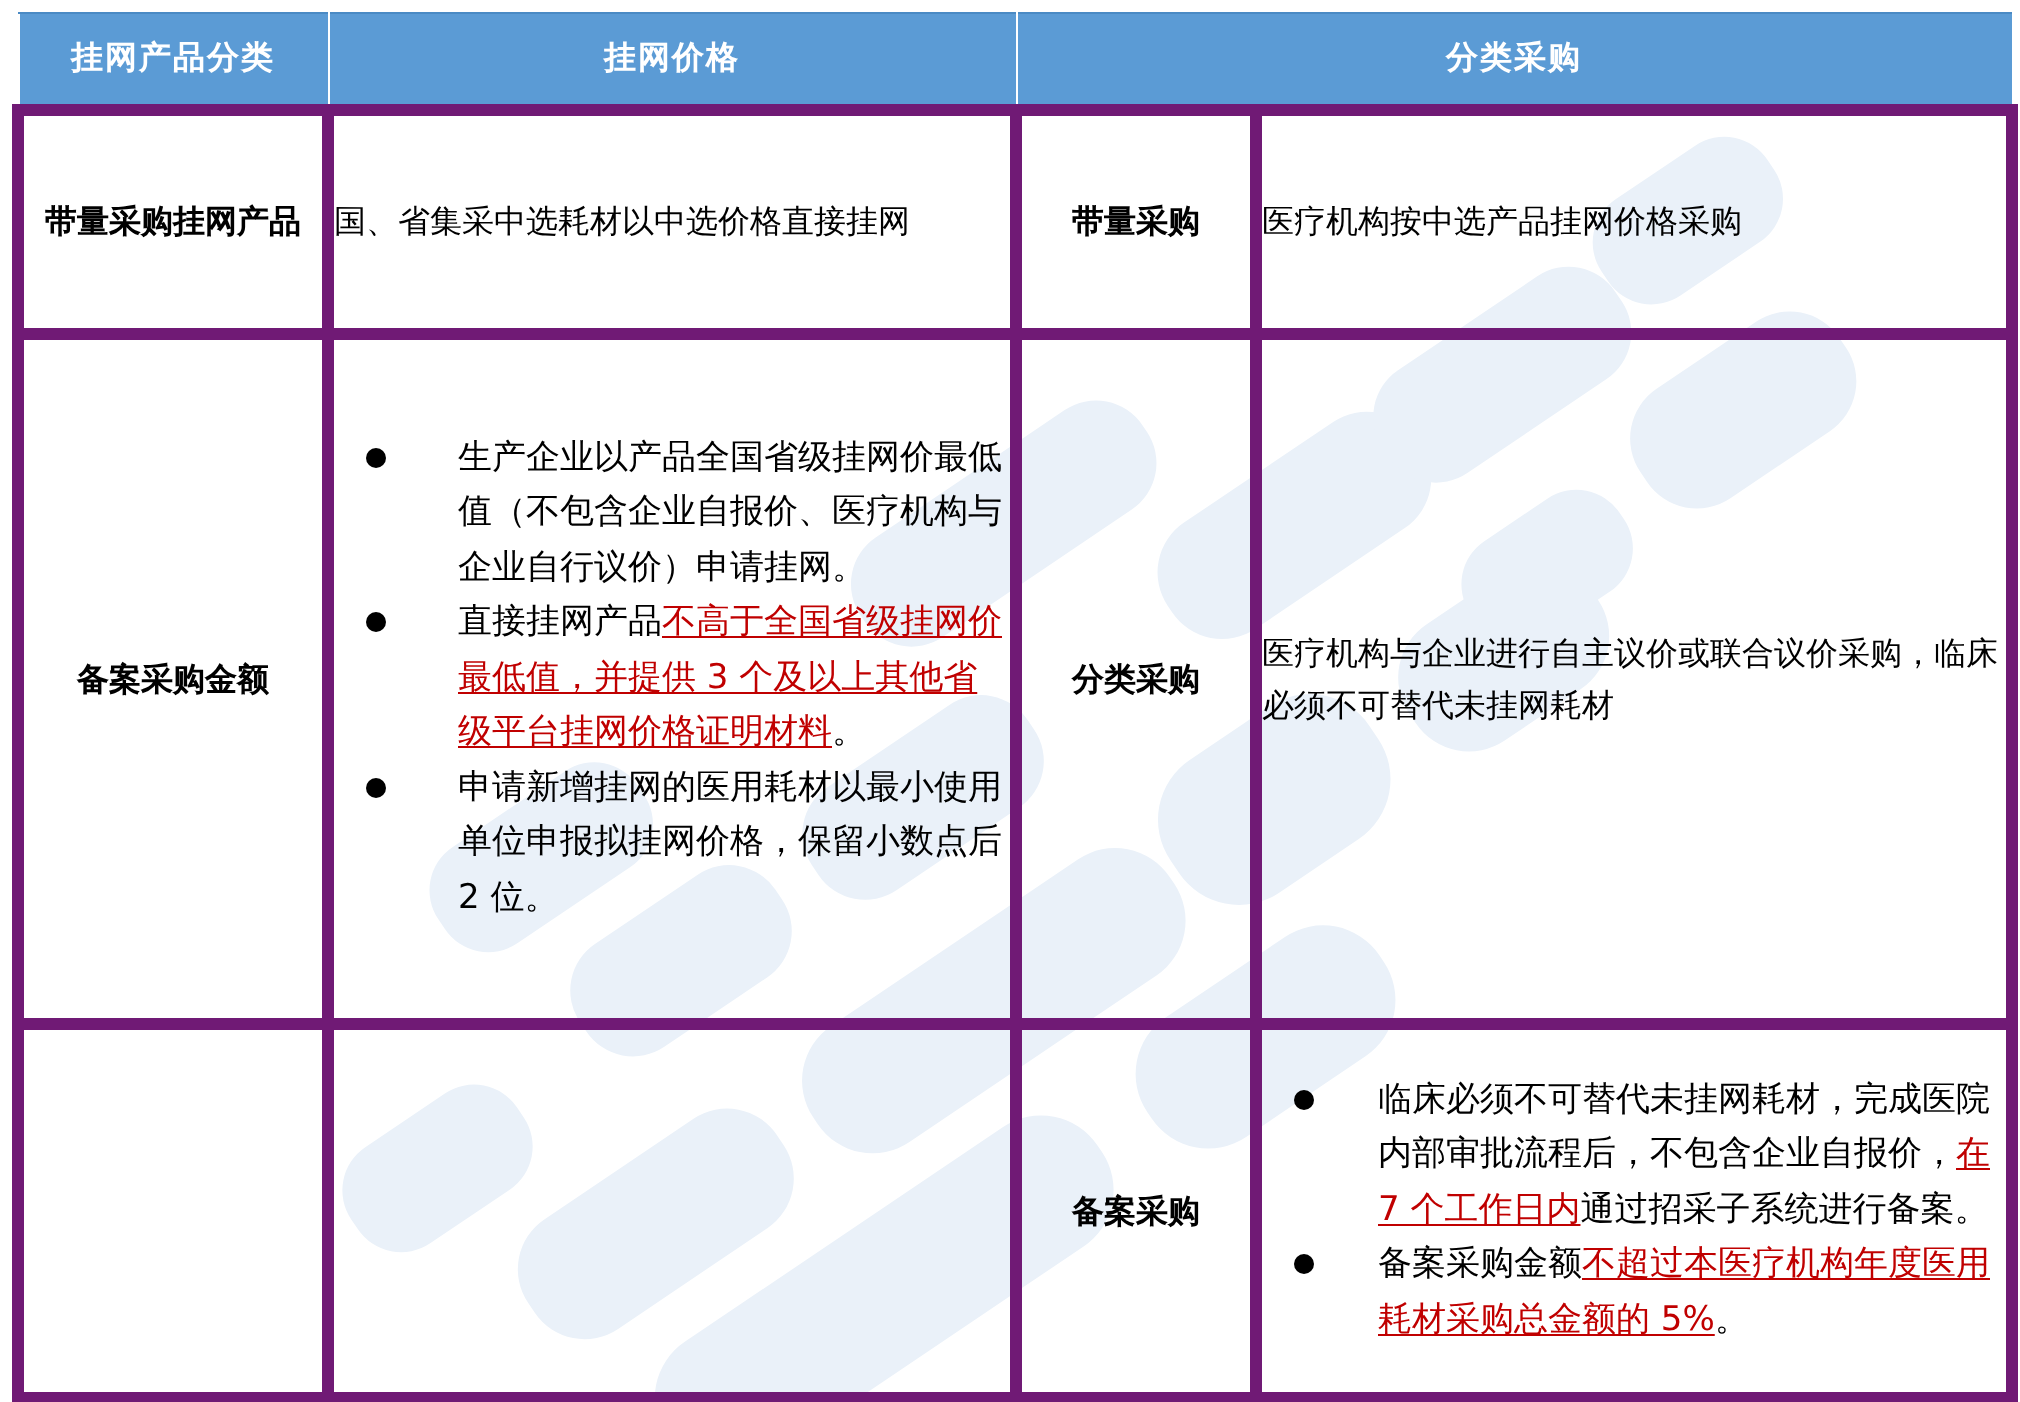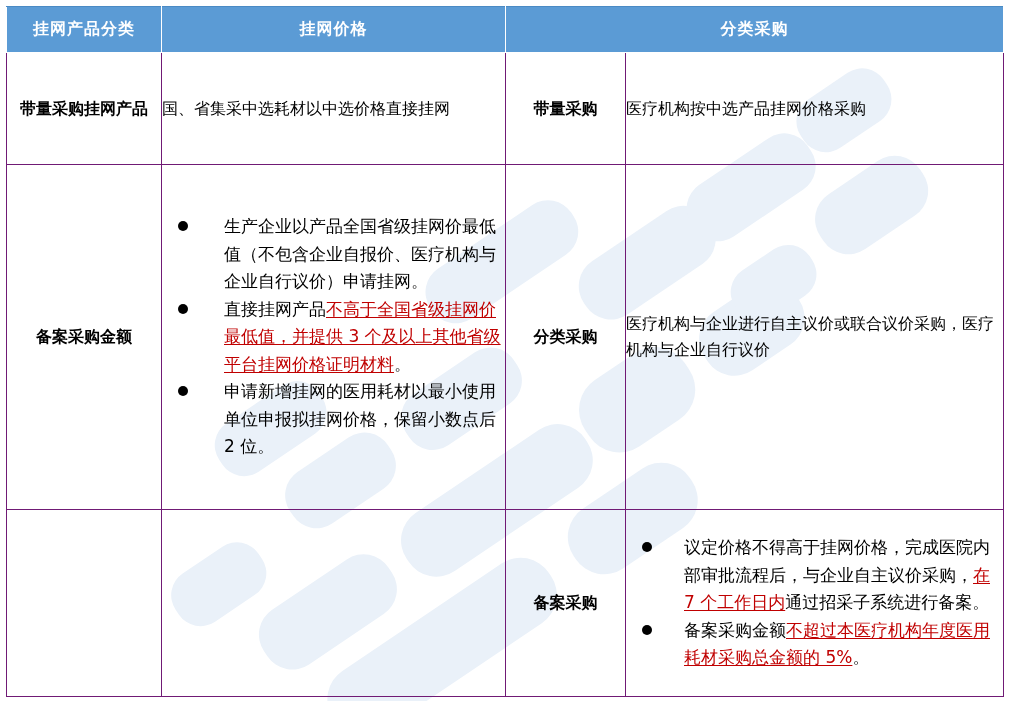--- a/index.html
+++ b/index.html
@@ -33,21 +33,21 @@
     height: 619px;
     z-index: 2;
   }
   table.matrix {
     border-collapse: collapse;
     table-layout: fixed;
     width: 997px;
     height: 689px;
   }
   table.matrix td, table.matrix th {
-    border: 1px solid #701a75;
+    border: 6px solid #701a75;
     vertical-align: middle;
     padding: 0;
     background: transparent;
   }
 
   
   col.c1 { width: 155px; }
   col.c2 { width: 344px; }
   col.c3 { width: 120px; }
   col.c4 { width: 378px; }
@@ -182,29 +182,29 @@
       <tr style="height:345px;">
         <td class="label">备案采购金额</td>
         <td class="bullets">
           <ul class="bl" id="r2-price-list">
               <li><span>生产企业以产品全国省级挂网价最低值（不包含企业自报价、医疗机构与企业自行议价）申请挂网。</span></li>
               <li><span>直接挂网产品</span><span class="hl">不高于全国省级挂网价最低值，并提供 3 个及以上其他省级平台挂网价格证明材料</span><span>。</span></li>
               <li><span>申请新增挂网的医用耗材以最小使用单位申报拟挂网价格，保留小数点后 2 位。</span></li>
             </ul>
         </td>
         <td class="label">分类采购</td>
-        <td class="body">医疗机构与企业进行自主议价或联合议价采购，医疗机构与企业自行议价</td>
+        <td class="body">医疗机构与企业进行自主议价或联合议价采购，临床必须不可替代未挂网耗材</td>
       </tr>
 
       <tr style="height:187px;">
         <td class="label"></td>
         <td class="body"></td>
         <td class="label">备案采购</td>
         <td class="bullets">
           <ul class="bl tight" id="r3-proc-list">
-              <li><span>议定价格不得高于挂网价格，完成医院内部审批流程后，与企业自主议价采购，</span><span class="hl">在 7 个工作日内</span><span>通过招采子系统进行备案。</span></li>
+              <li><span>临床必须不可替代未挂网耗材，完成医院内部审批流程后，不包含企业自报价，</span><span class="hl">在 7 个工作日内</span><span>通过招采子系统进行备案。</span></li>
               <li><span>备案采购金额</span><span class="hl">不超过本医疗机构年度医用耗材采购总金额的 5%</span><span>。</span></li>
             </ul>
         </td>
       </tr>
     </tbody>
   </table>
 </div>
 
 </body></html>

